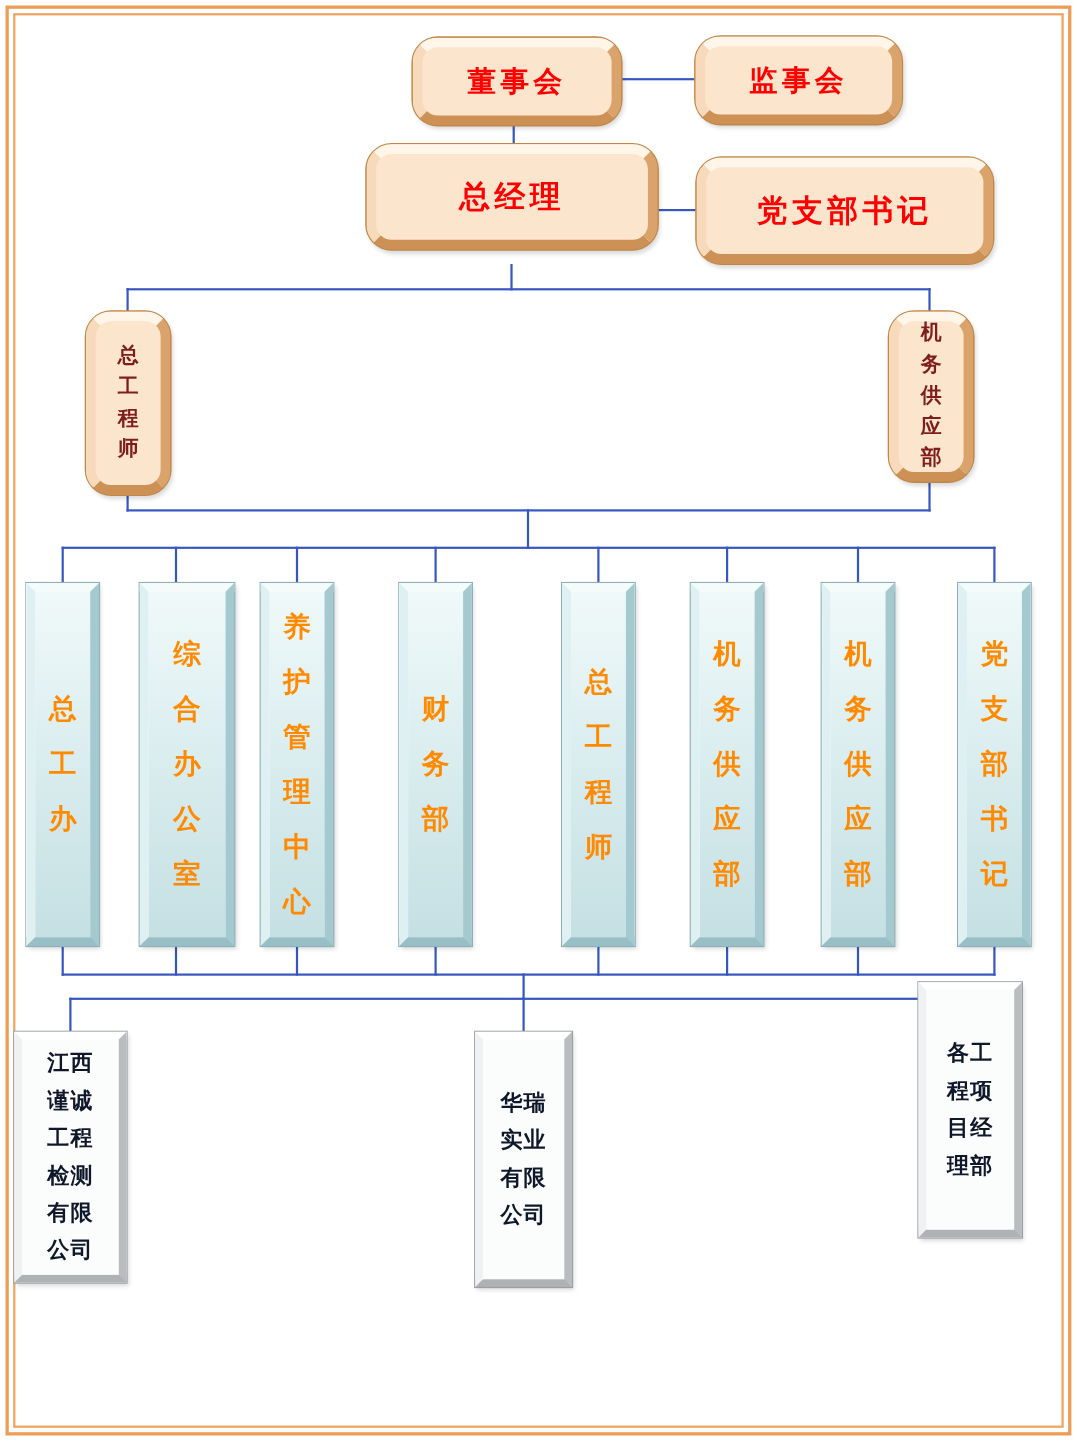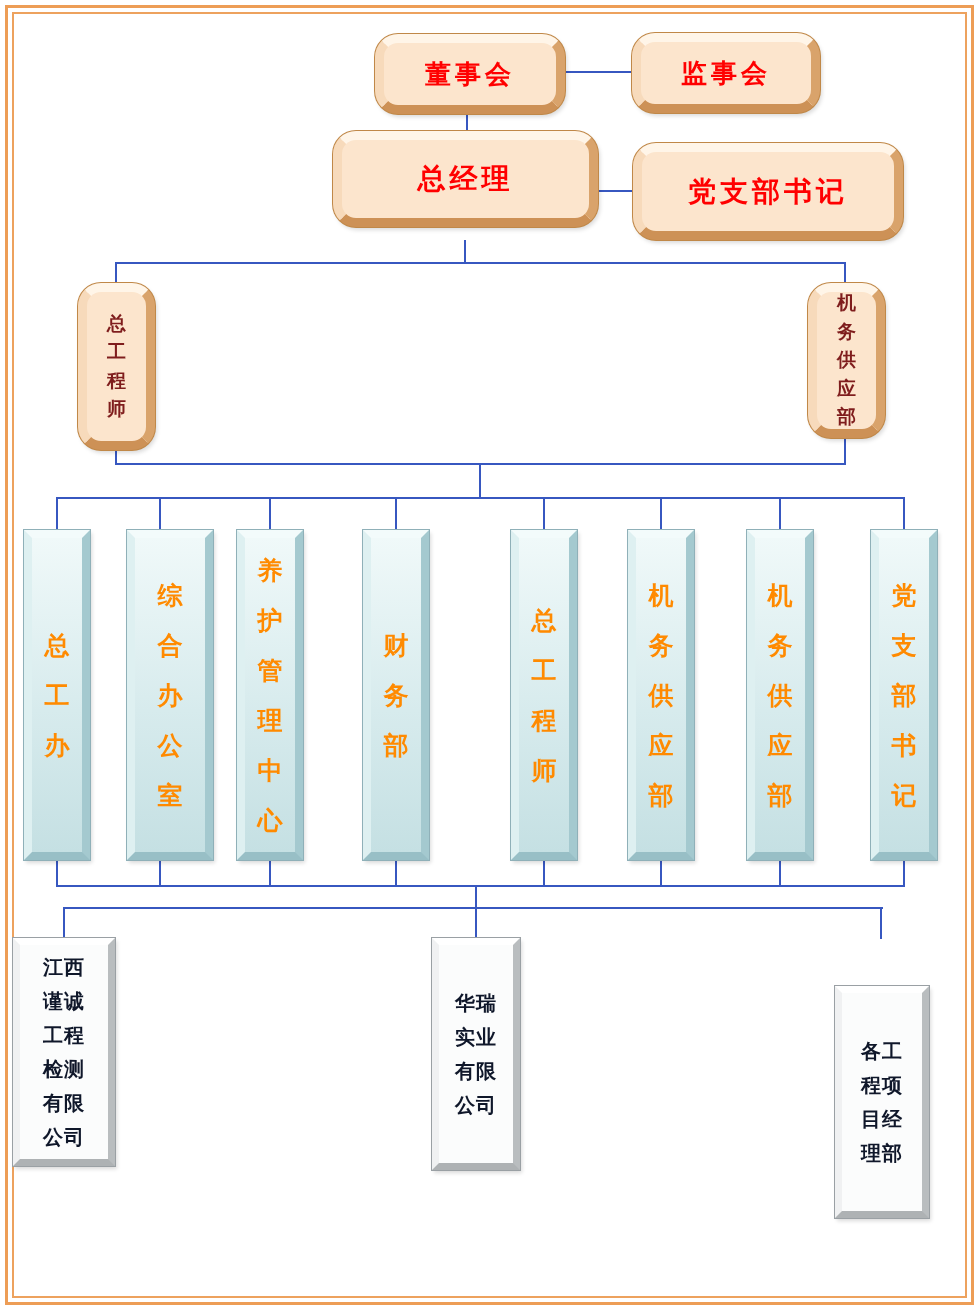--- a/index.html
+++ b/index.html
@@ -145,15 +145,15 @@
 <div class="node cyan" style="left:871px;top:530px;width:66px;height:330px">
   <div class="lbl orange-v">党支部书记</div>
 </div>
 
 <div class="node white" style="left:13px;top:938px;width:102px;height:228px">
   <div class="lbl orange-w2">江西谨诚工程检测有限公司</div>
 </div>
 <div class="node white" style="left:432px;top:938px;width:88px;height:232px">
   <div class="lbl orange-w2">华瑞实业有限公司</div>
 </div>
-<div class="node white" style="left:835px;top:986px;width:94px;height:232px">
+<div class="node white" style="left:835px;top:893px;width:94px;height:232px">
   <div class="lbl orange-w2">各工程项目经理部</div>
 </div>
 
 </body></html>

